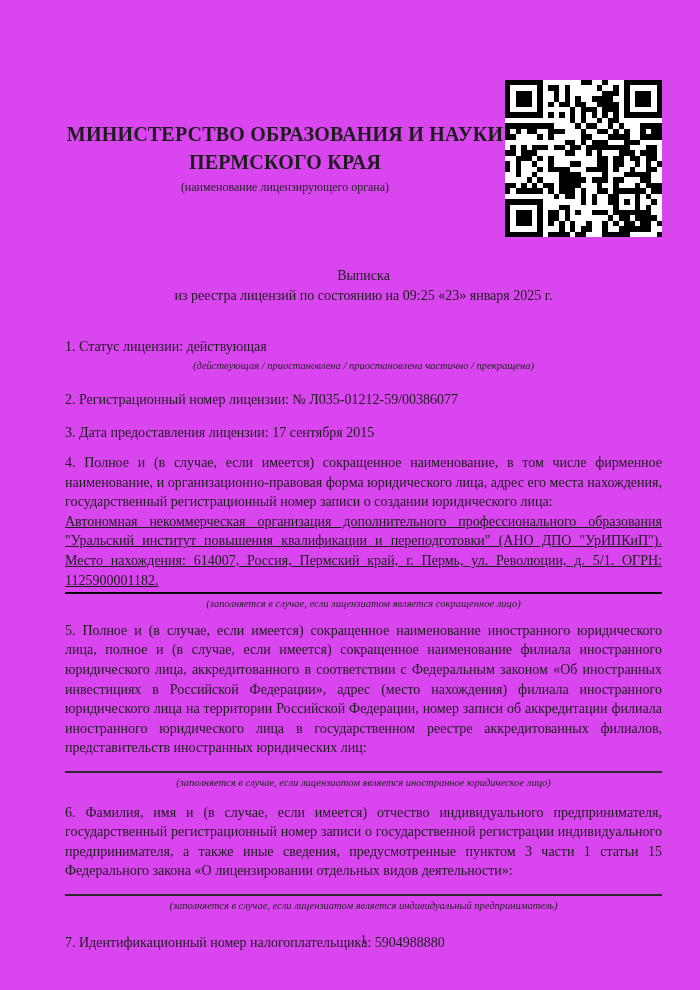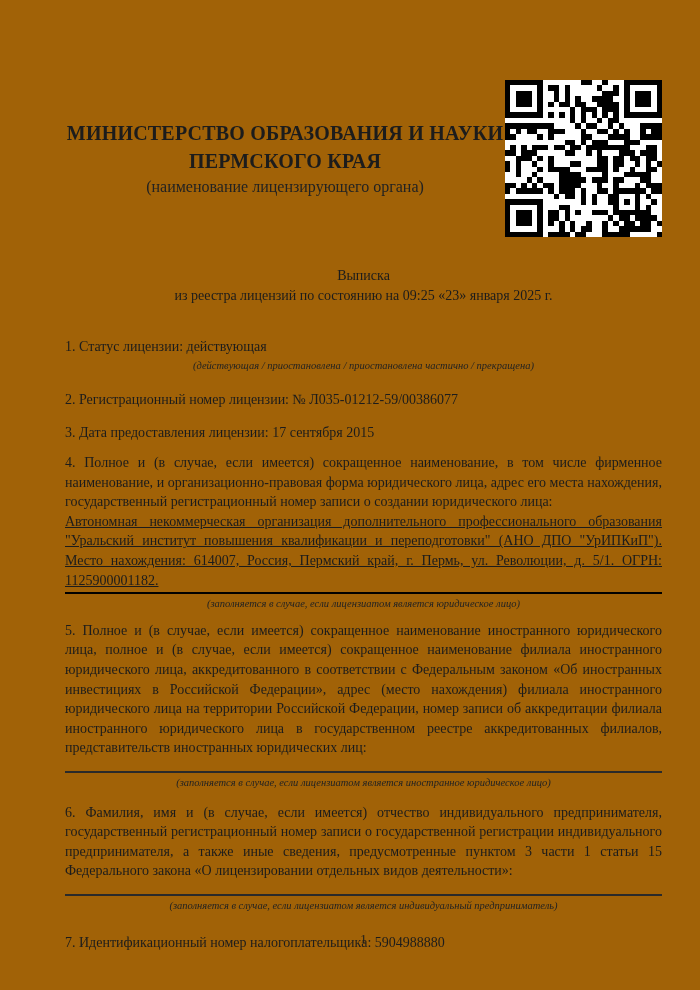--- a/index.html
+++ b/index.html
@@ -1,20 +1,20 @@
 <!DOCTYPE html>
 <html><head>
 <meta charset="utf-8">
 <style>
   html, body { margin: 0; padding: 0; background: #ffffff; }
   .page {
     position: relative;
     width: 700px;
     height: 990px;
-    background: #a16207;
+    background: #d946ef;
     box-sizing: border-box;
     padding: 0 38px 15px 65px;
     font-family: "Liberation Serif", "DejaVu Serif", serif;
     color: #1c1c1c;
     overflow: hidden;
   }
   .header-row {
     margin-top: 78px;
     height: 160px;
     display: flex;
@@ -25,21 +25,21 @@
     width: 440px;
     text-align: center;
   }
   .ministry-name {
     font-size: 20px;
     font-weight: bold;
     line-height: 1.38;
     letter-spacing: 0.2px;
   }
   .ministry-caption {
-    font-size: 16px;
+    font-size: 12px;
     margin-top: 3px;
     color: #222;
   }
   .qr-box { width: 157px; height: 157px; flex: 0 0 auto; }
   .qr-box svg { width: 157px; height: 157px; shape-rendering: crispEdges; display: block; }
 
   .doc-title {
     margin-top: 28px;
     text-align: center;
     font-size: 14px;
@@ -541,21 +541,21 @@
       <div class="line">2. Регистрационный номер лицензии: № Л035-01212-59/00386077</div>
     </div>
 
     <div class="item-3">
       <div class="line">3. Дата предоставления лицензии: 17 сентября 2015</div>
     </div>
 
     <div class="item-4">
       <div class="para">4. Полное и (в случае, если имеется) сокращенное наименование, в том числе фирменное наименование, и организационно-правовая форма юридического лица, адрес его места нахождения, государственный регистрационный номер записи о создании юридического лица:</div>
       <div class="para underlined">Автономная некоммерческая организация дополнительного профессионального образования "Уральский институт повышения квалификации и переподготовки" (АНО ДПО "УрИПКиП"). Место нахождения: 614007, Россия, Пермский край, г. Пермь, ул. Революции, д. 5/1. ОГРН: 1125900001182.</div>
-      <div class="caption">(заполняется в случае, если лицензиатом является юридическое лицо)</div>
+      <div class="caption">(заполняется в случае, если лицензиатом является сокращенное лицо)</div>
     </div>
 
     <div class="item-5">
       <div class="para">5. Полное и (в случае, если имеется) сокращенное наименование иностранного юридического лица, полное и (в случае, если имеется) сокращенное наименование филиала иностранного юридического лица, аккредитованного в соответствии с Федеральным законом «Об иностранных инвестициях в Российской Федерации», адрес (место нахождения) филиала иностранного юридического лица на территории Российской Федерации, номер записи об аккредитации филиала иностранного юридического лица в государственном реестре аккредитованных филиалов, представительств иностранных юридических лиц:</div>
       <div class="blank-line"></div>
       <div class="caption">(заполняется в случае, если лицензиатом является иностранное юридическое лицо)</div>
     </div>
 
     <div class="item-6">
       <div class="para">6. Фамилия, имя и (в случае, если имеется) отчество индивидуального предпринимателя, государственный регистрационный номер записи о государственной регистрации индивидуального предпринимателя, а также иные сведения, предусмотренные пунктом 3 части 1 статьи 15 Федерального закона «О лицензировании отдельных видов деятельности»:</div>

